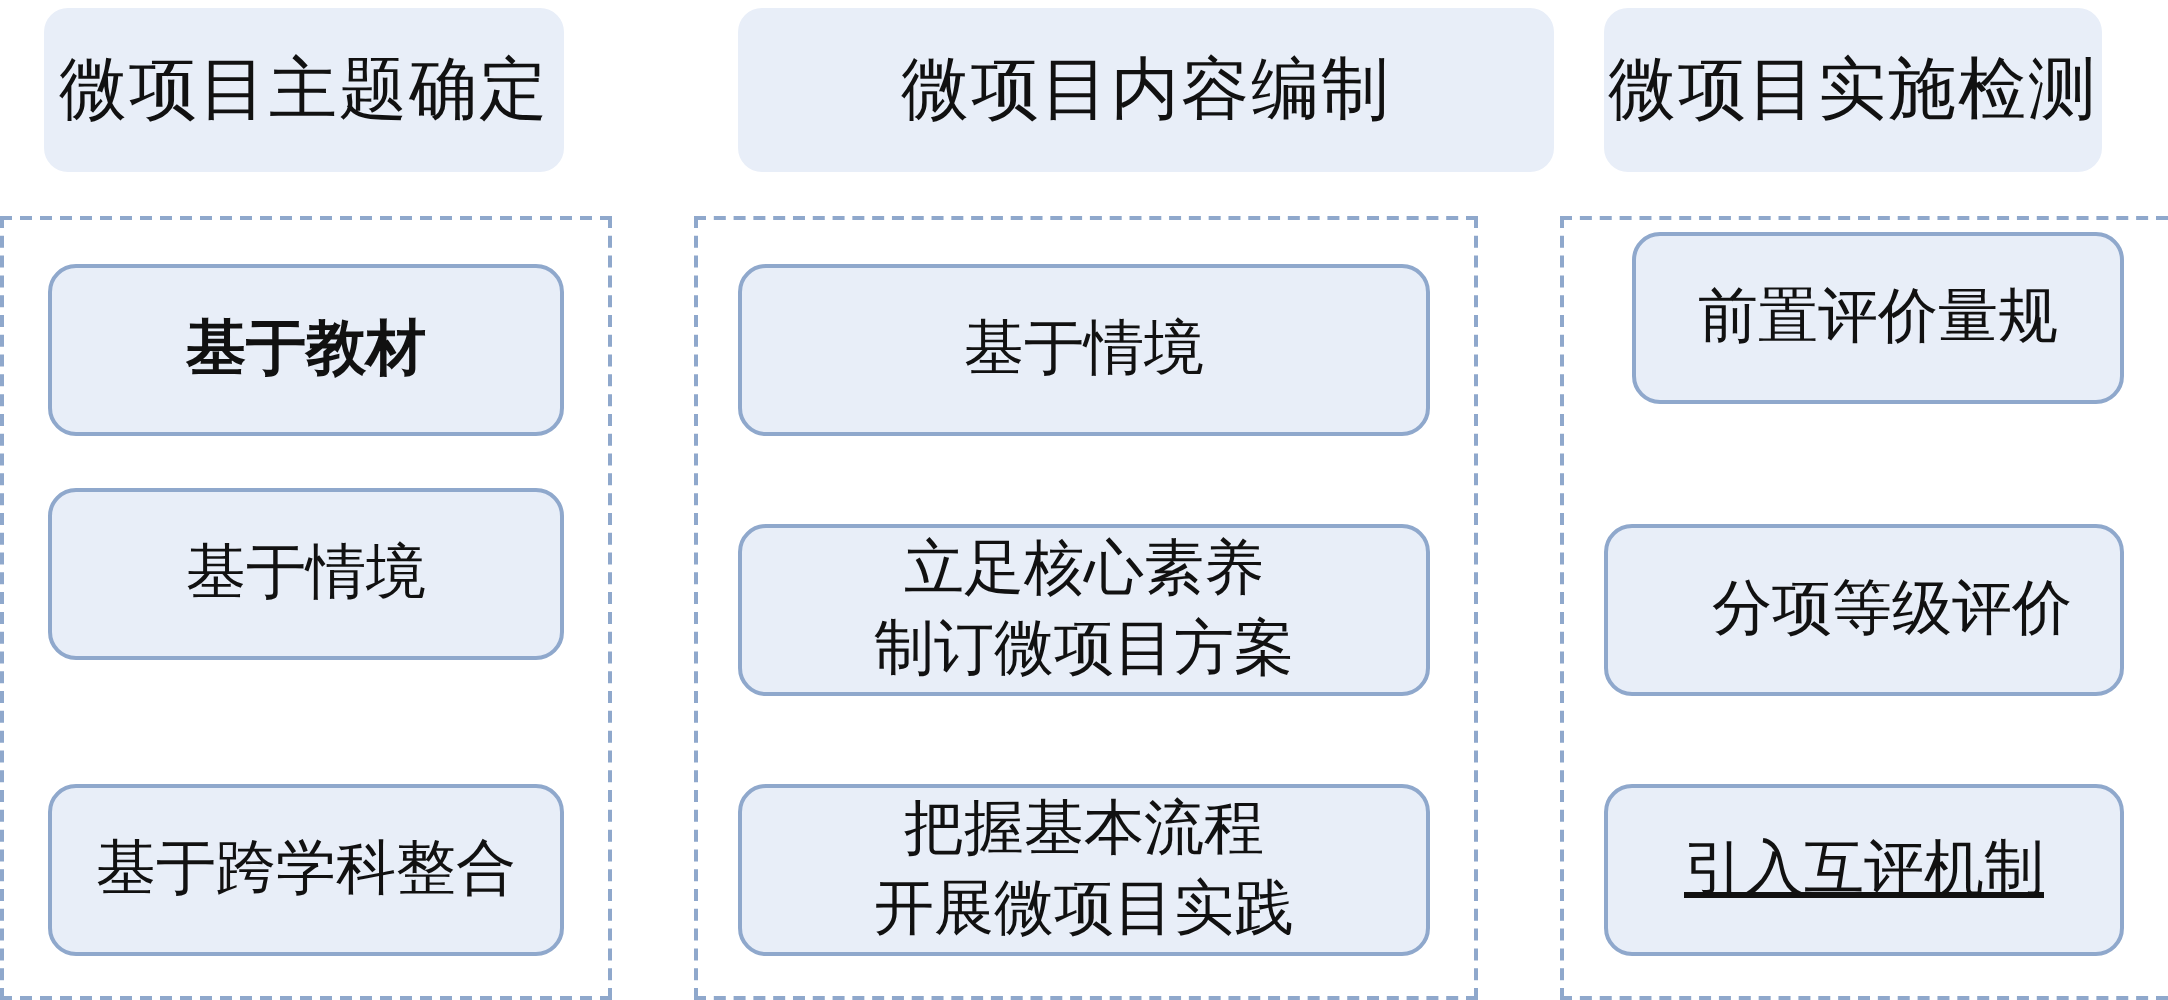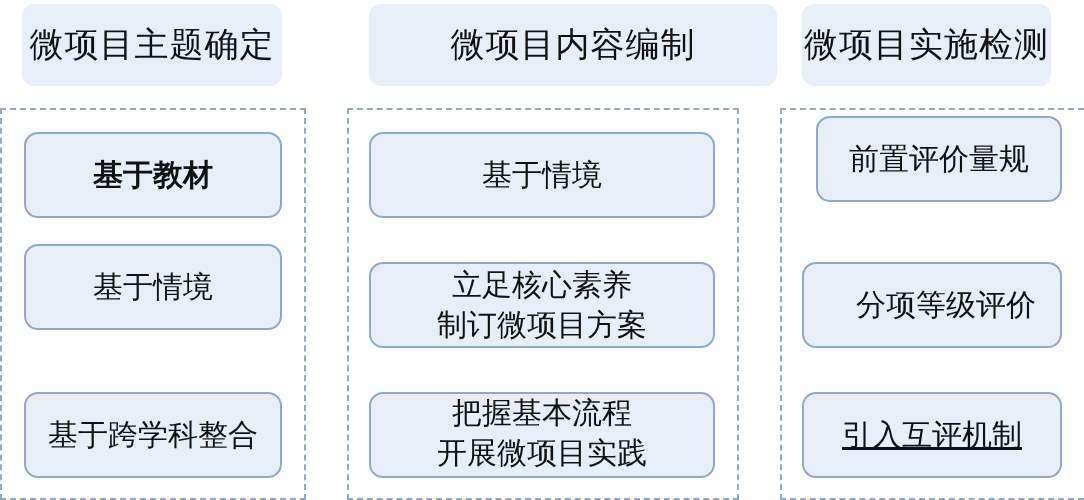--- a/index.html
+++ b/index.html
@@ -37,21 +37,21 @@
   <span>微项目内容编制</span>
 </div>
 <div class="group" style="left:347px;width:392px;">
   <div class="box" style="top:22px;left:20px;right:22px;">
     <span>基于情境</span>
   </div>
   <div class="box" style="top:152px;left:20px;right:22px;text-align:right;">
     <span>立足核心素养</span>
     <span>制订微项目方案</span>
   </div>
-  <div class="box" style="top:282px;left:20px;right:22px;font-family:Liberation Mono, monospace;">
+  <div class="box" style="top:282px;left:20px;right:22px;">
     <span>把握基本流程</span>
     <span>开展微项目实践</span>
   </div>
 </div>
 
 <div class="header" style="left:802px;width:249px;align-items:center;">
   <span>微项目实施检测</span>
 </div>
 <div class="group" style="left:780px;width:304px;border-right:none;">
   <div class="box" style="top:6px;left:20px;right:22px;margin-left:14px;">

